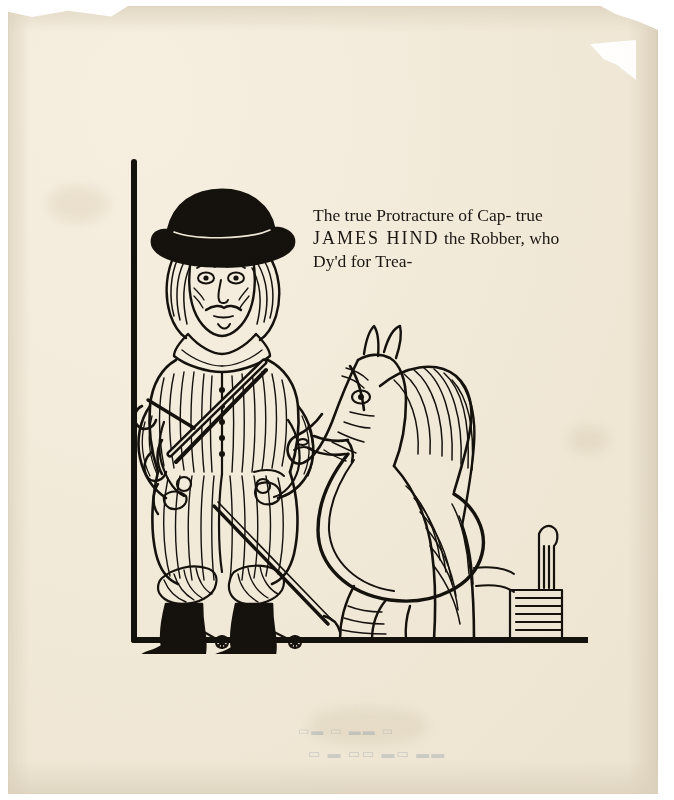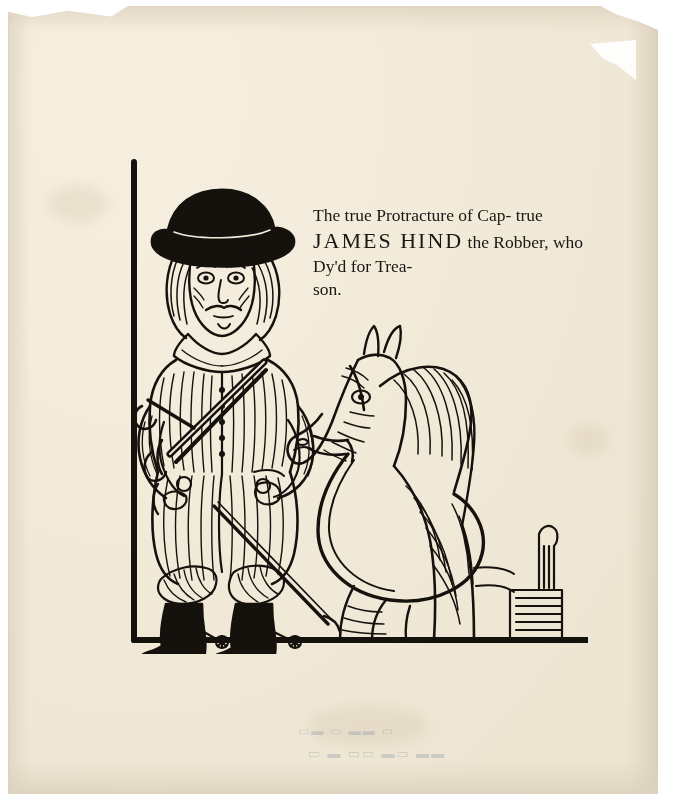--- a/index.html
+++ b/index.html
@@ -107,21 +107,21 @@
     left: 195px;
     top: 50px;
     width: 280px;
     font-size: 17.5px;
     line-height: 1.30;
     color: #1b1713;
     font-family: "Liberation Serif", serif;
   }
   .caption .spaced {
     letter-spacing: 2px;
-    font-size: 22px;
+    font-size: 18px;
   }
   .caption .tail {
     display: block;
   }
   svg.art {
     position: absolute;
     left: 0;
     top: 0;
     display: block;
   }
@@ -148,21 +148,20 @@
 
     <div class="ghost" style="left:300px; top:740px; font-size:13px;">▭ ▬ ▭▭ ▬▭ ▬▬</div>
     <div class="ghost" style="left:290px; top:718px; font-size:12px;">▭▬ ▭ ▬▬ ▭</div>
 
     <div class="plate">
 
       <div class="caption">
         <span>The true Protracture of Cap-</span>
         <span>true </span><span class="spaced">JAMES  HIND</span><span> the</span>
         <span>Robber, who Dy'd for Trea-</span>
-        <span class="tail">son.</span>
       </div>
 
       <svg class="art" width="470" height="500" viewBox="0 0 470 500">
         <g fill="none" stroke="#15110d" stroke-linecap="round" stroke-linejoin="round">
 
           <g stroke-width="6">
             <path d="M16 8 L16 486"></path>
             <path d="M16 486 L470 486"></path>
           </g>
 

